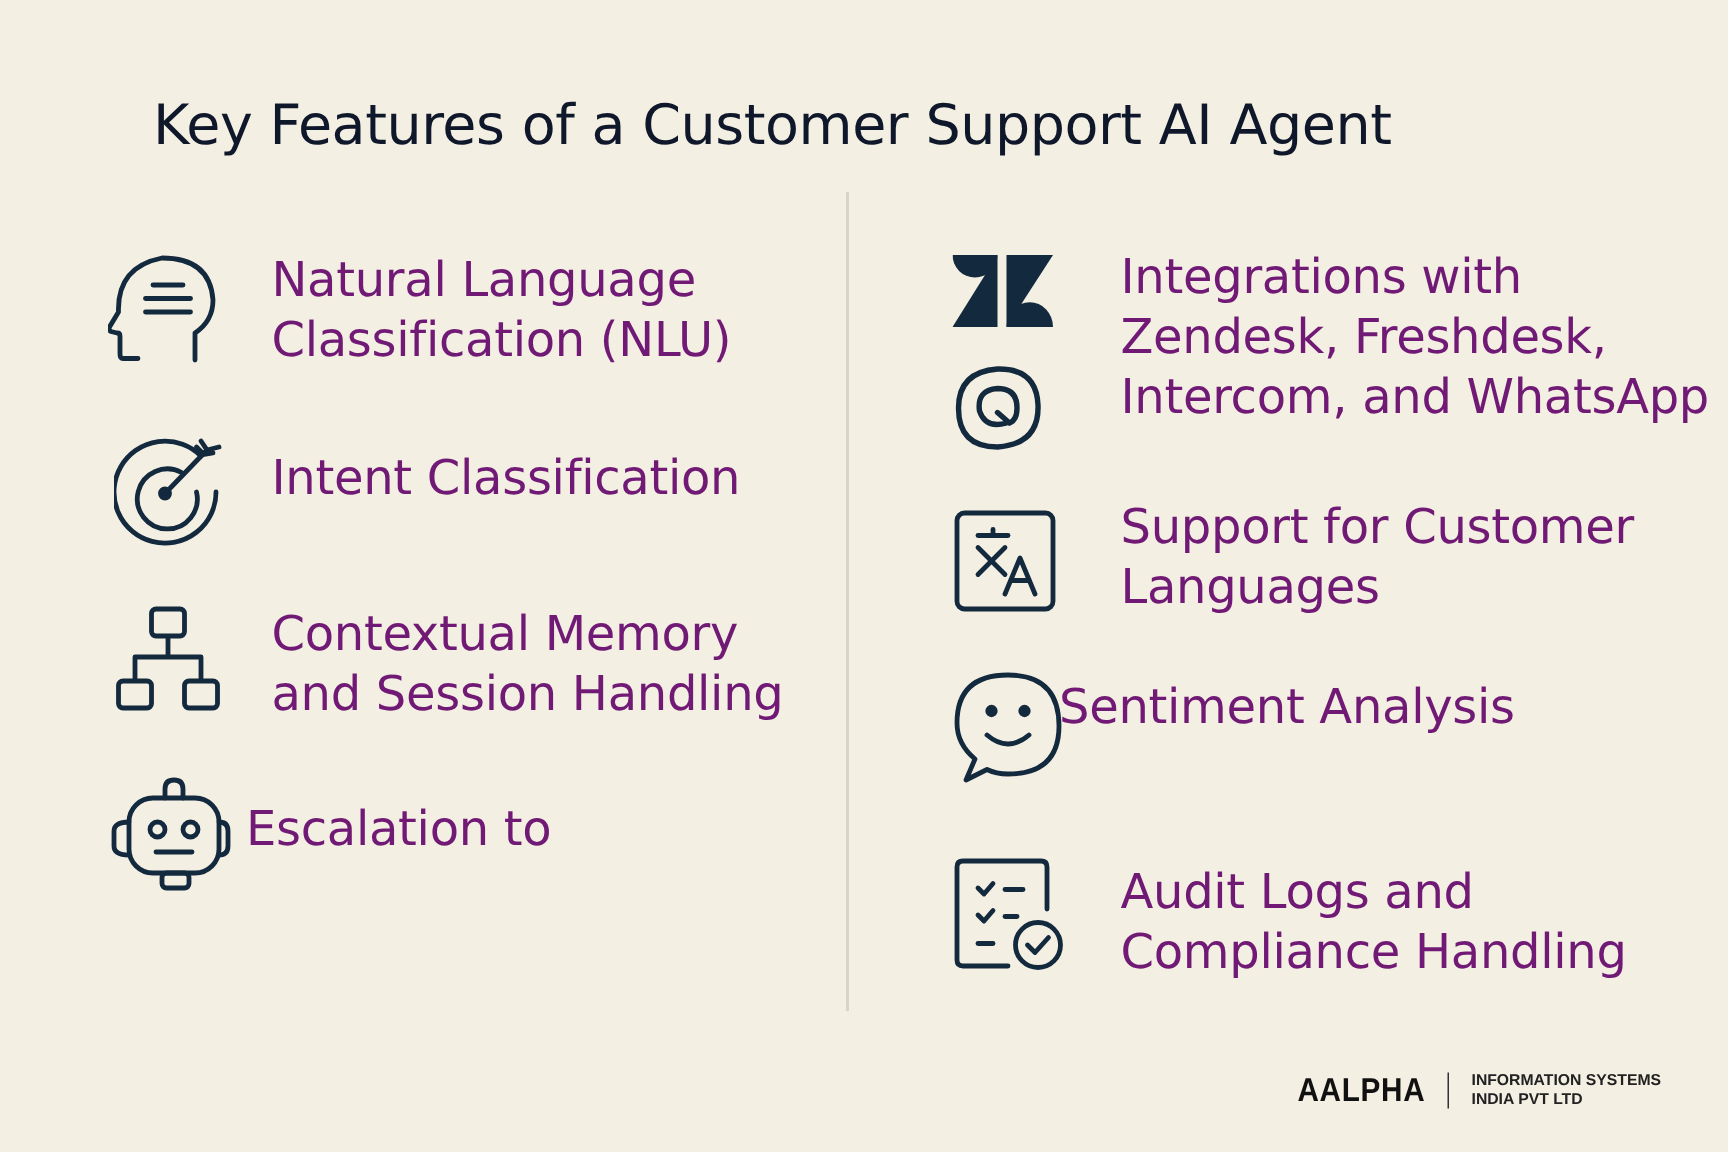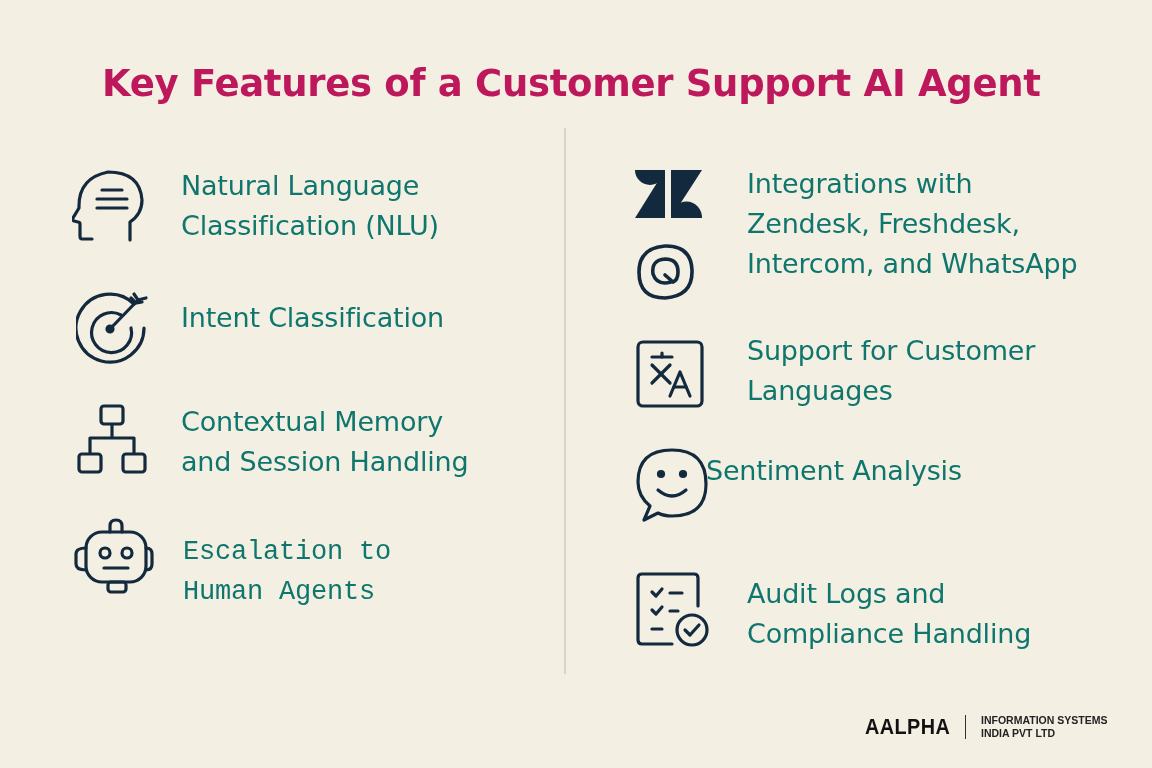--- a/index.html
+++ b/index.html
@@ -3,32 +3,32 @@
 <meta charset="utf-8">
 <style>
   html, body { margin:0; padding:0; }
   body {
     width:1152px; height:768px; overflow:hidden; position:relative;
     background:#f4efe3; color:#13293d;
     font-family:"DejaVu Sans","Liberation Sans",sans-serif;
   }
   .title {
     position:absolute; left:102px; top:62px;
-    font-size:37px; font-weight:700; letter-spacing:-0.3px; white-space:nowrap;
-    color:#be185d;
+    font-size:37px; font-weight:400; letter-spacing:-0.3px; white-space:nowrap;
+    color:#0f172a;
   }
   .divider {
     position:absolute; left:564px; top:128px; width:2px; height:546px;
     background:#d9d4c8;
   }
   .feature { position:absolute; }
   .feature .icon { position:absolute; }
   .feature .icon svg { display:block; }
   .feature .label {
-    position:absolute; font-size:27px; line-height:40px; color:#0f766e;
+    position:absolute; font-size:32px; line-height:40px; color:#701a75;
     white-space:nowrap; letter-spacing:-0.2px;
   }
   .footer { position:absolute; left:865px; top:712px; height:32px; }
   .brand {
     position:absolute; left:0; top:2px; font-family:"Liberation Sans",sans-serif;
     font-size:22px; font-weight:700; letter-spacing:0.5px; color:#111;
     transform:scaleX(0.9); transform-origin:left;
   }
   .sep { position:absolute; left:100px; top:3px; width:1px; height:24px; background:#333; }
   .tag {
@@ -96,23 +96,22 @@
       <path d="M38 14 L38 8 Q38 2 44 2 Q50 2 50 8 L50 14"></path>
       <rect x="14" y="14" width="60" height="50" rx="16"></rect>
       <path d="M14 30 Q4 30 4 36 L4 46 Q4 52 14 52"></path>
       <path d="M74 30 Q80 30 80 36 L80 46 Q80 52 74 52"></path>
       <circle cx="33" cy="35" r="5"></circle>
       <circle cx="55" cy="35" r="5"></circle>
       <line x1="32" y1="50" x2="56" y2="50"></line>
       <rect x="36" y="64" width="18" height="10" rx="3"></rect>
     </svg>
   </div>
-  <div class="label" style="left:183px;top:532px;font-family:Liberation Mono, monospace;">
+  <div class="label" style="left:164px;top:532px;">
     <div>Escalation to</div>
-    <div>Human Agents</div>
   </div>
 </div>
 
 <div class="feature" style="left:0;top:0;">
   <div class="icon" style="left:635px;top:170px;">
     <svg width="68" height="48" viewBox="0 0 68 48" fill="#13293d">
       <path d="M0 0 L30 0 A15 15 0 0 1 0 0 Z"></path>
       <path d="M0 48 L30 0 L30 48 Z"></path>
       <path d="M36 0 L67 0 L36 48 Z"></path>
       <path d="M36 48 A15 16 0 0 1 67 48 Z"></path>

